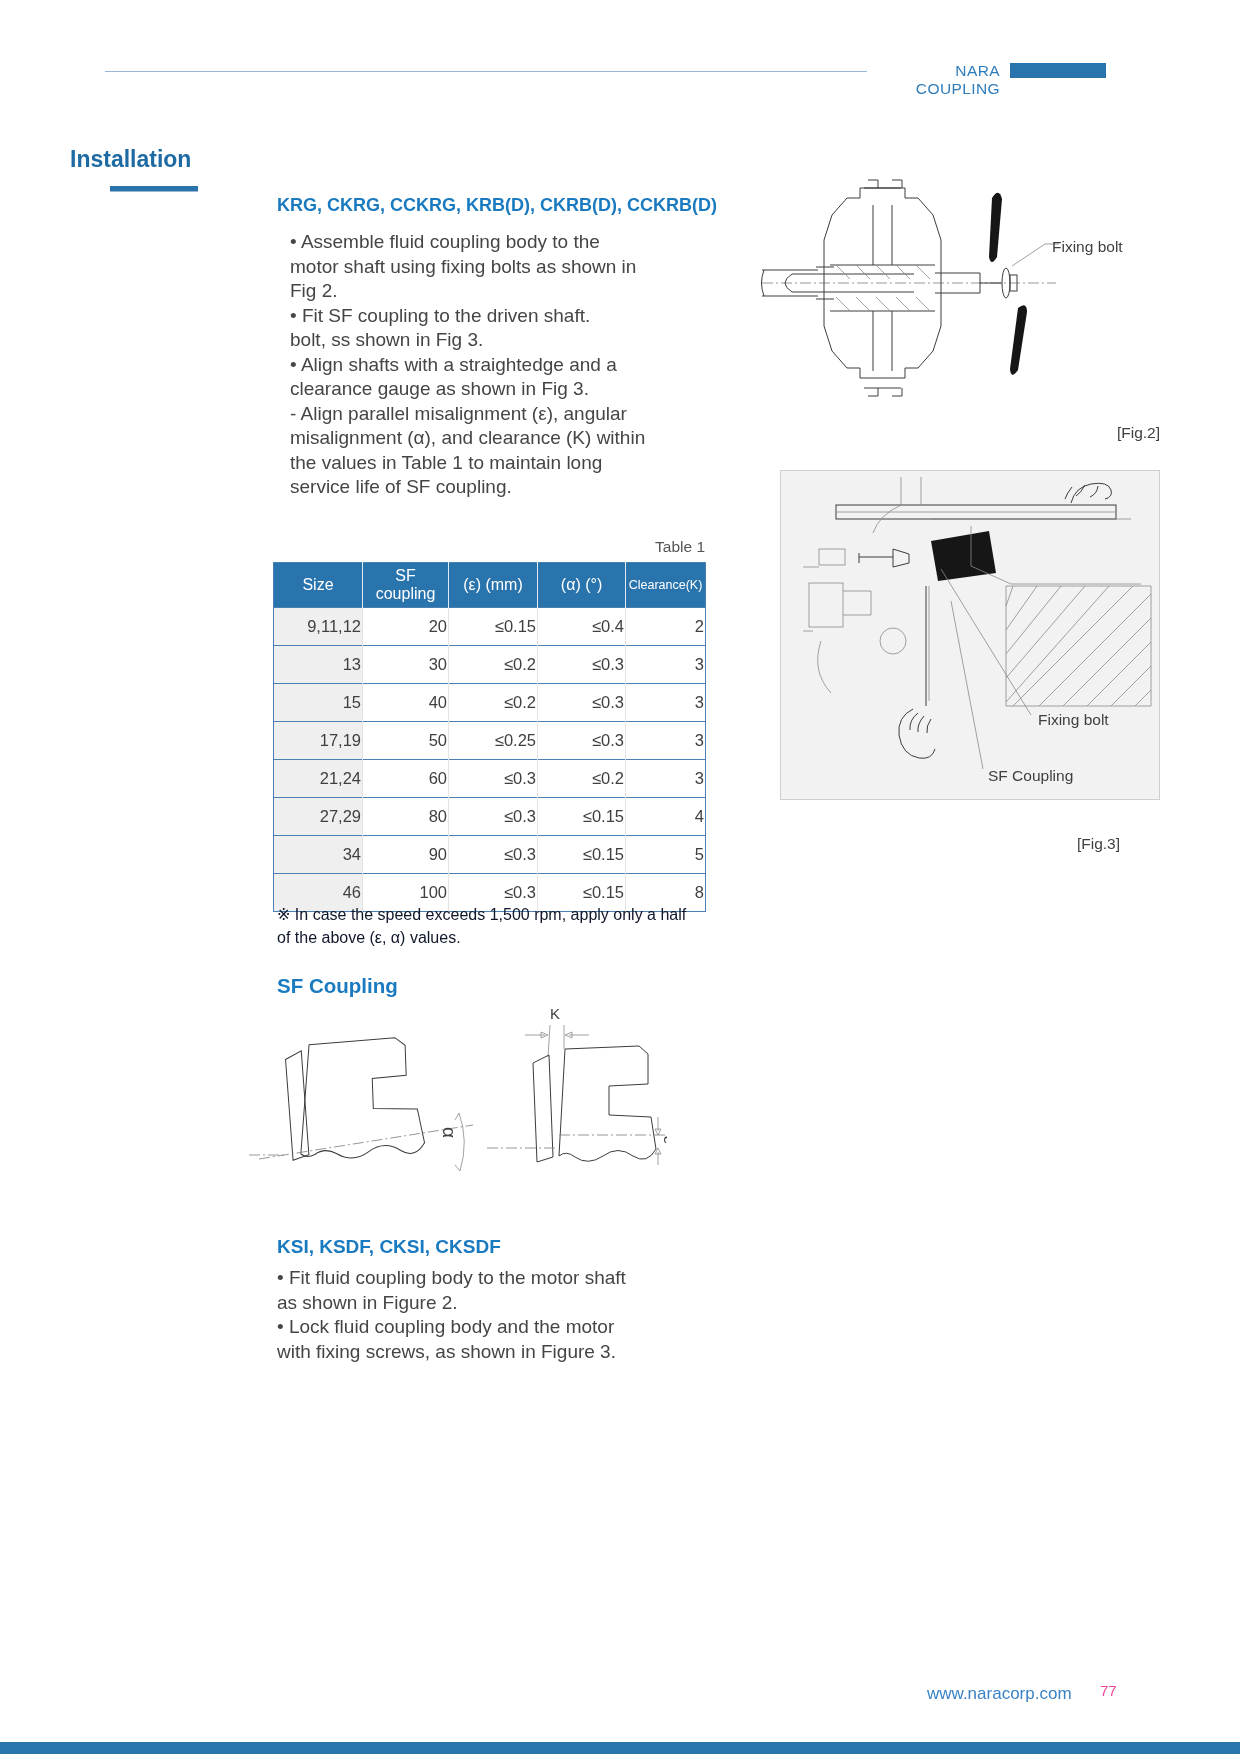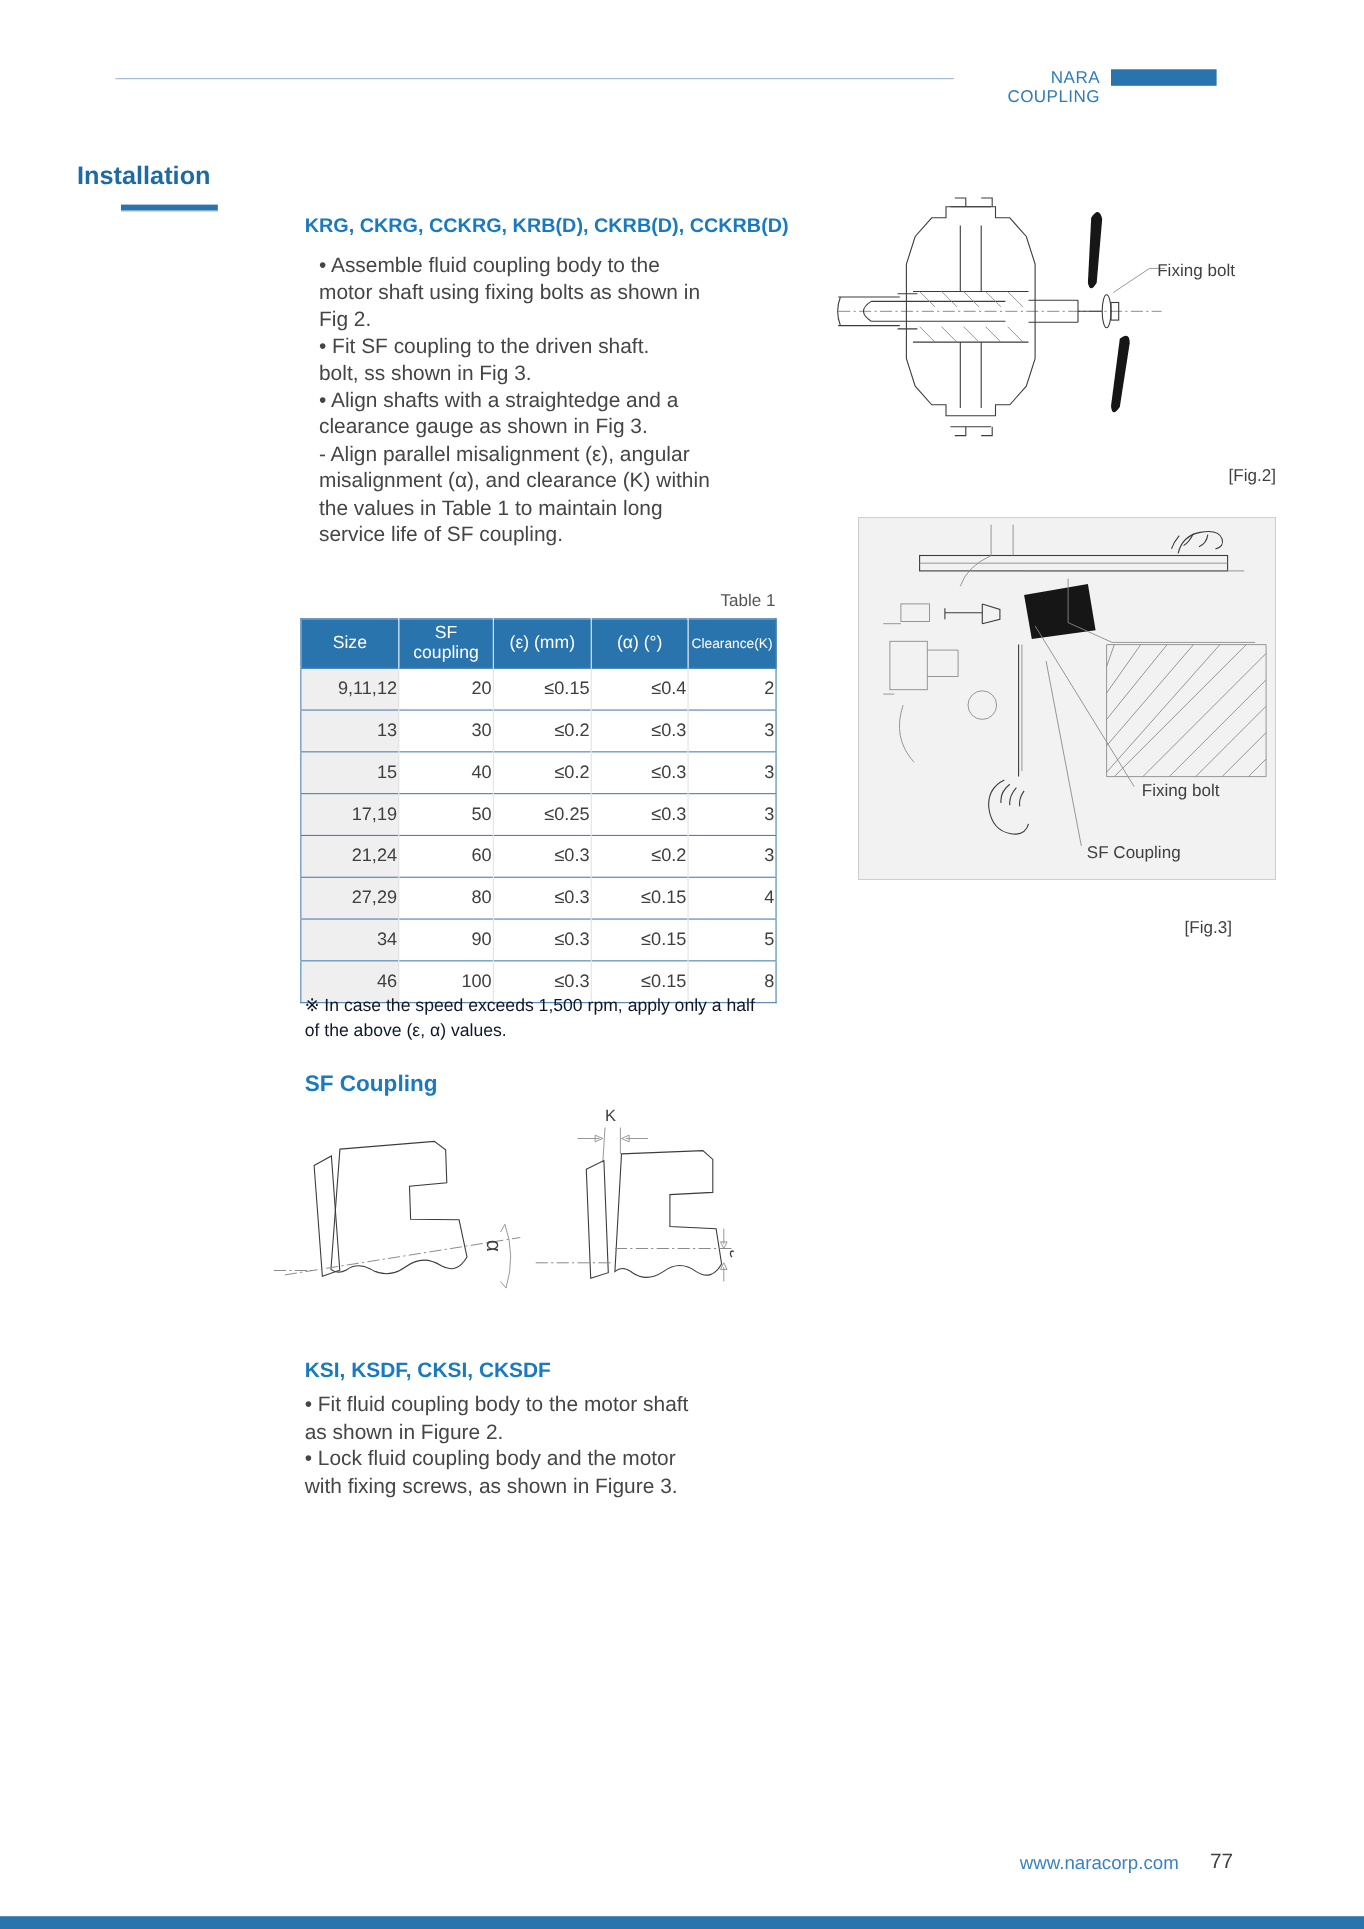--- a/index.html
+++ b/index.html
@@ -38,21 +38,21 @@
   
   .fig2-svg{position:absolute;left:760px;top:170px;}
   .fig-label{position:absolute;font-size:15.5px;color:#3f3f3f;white-space:nowrap;}
   .fig-caption{position:absolute;width:100px;text-align:right;font-size:15.5px;color:#3f3f3f;}
   .fig3-box{position:absolute;left:780px;top:470px;width:380px;height:330px;background:#f2f2f2;
     border:1px solid #cfcfcf;box-sizing:border-box;}
   .fig3-box .inner-label{position:absolute;font-size:15.5px;color:#3f3f3f;white-space:nowrap;}
   .sf-svg{position:absolute;left:247px;top:1005px;}
   
   .footer-url{position:absolute;left:927px;top:1684px;font-size:17px;color:#3a82c4;text-decoration:none;}
-  .footer-page{position:absolute;left:1100px;top:1682px;font-size:19px;color:#404040;}
+  .footer-page{position:absolute;left:1100px;top:1682px;font-size:15px;color:#ec4899;}
   .bottom-bar{position:absolute;left:0;top:1742px;width:1240px;height:12px;background:#2a74ad;}
   svg .ln{stroke:#3c3c3c;stroke-width:1;fill:none;}
   svg .thin{stroke:#8a8a8a;stroke-width:.8;fill:none;}
   svg .cl{stroke:#8a8a8a;stroke-width:.9;fill:none;stroke-dasharray:11 3 2 3;}
   svg .dark{fill:#161616;stroke:none;}
   svg text{font-family:"Liberation Sans","DejaVu Sans",sans-serif;fill:#3f3f3f;}
 </style>
 </head>
 <body>
 

